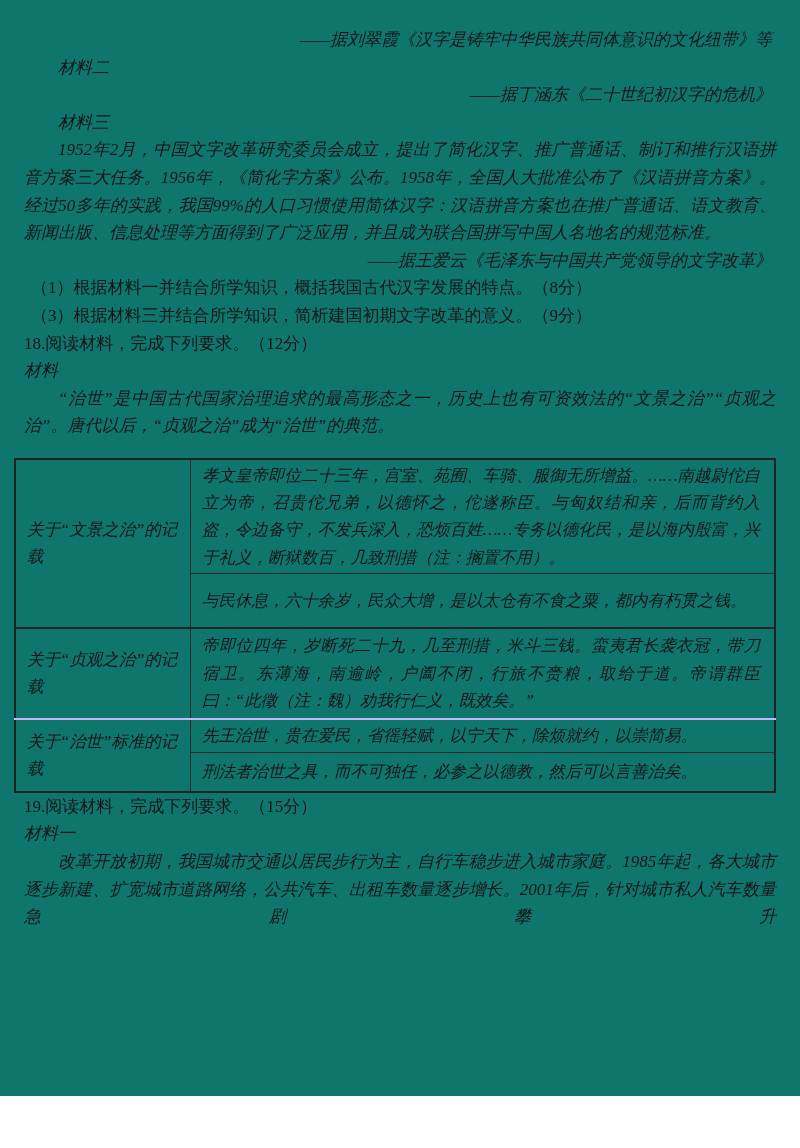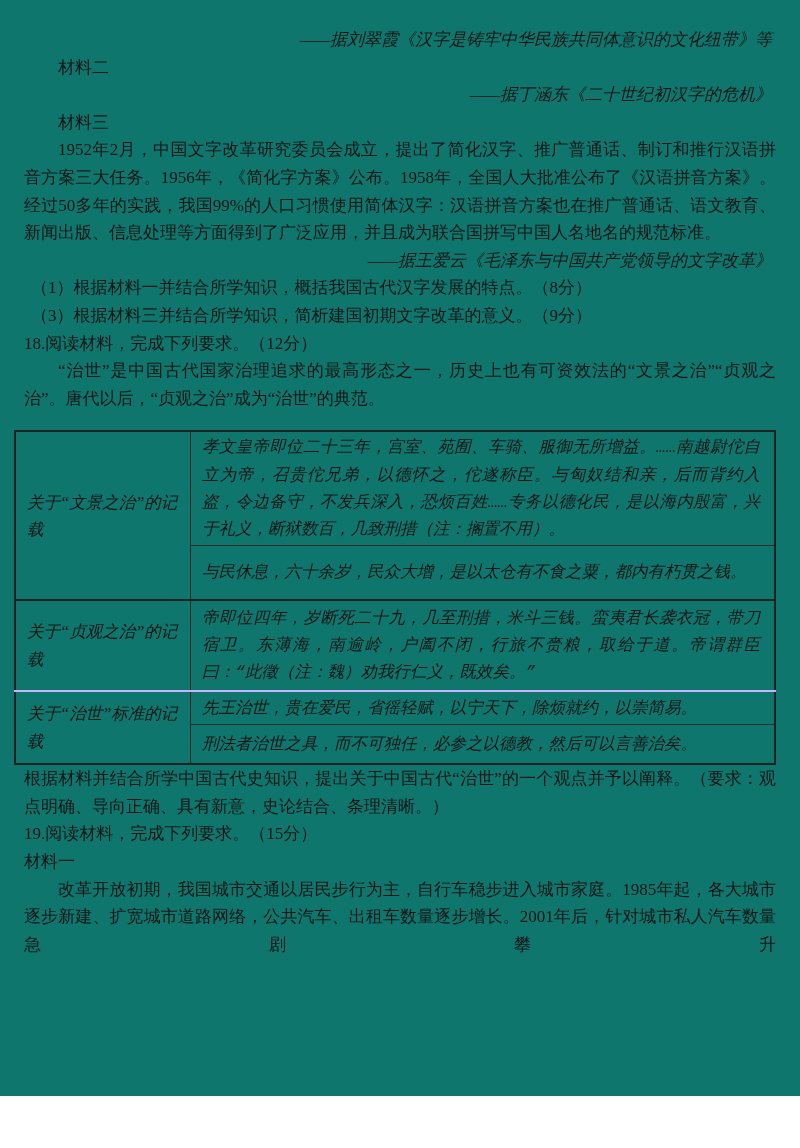--- a/index.html
+++ b/index.html
@@ -11,21 +11,21 @@
     color:#161616;
     font-family:"Liberation Serif","DejaVu Serif",serif;
     font-size:17px;
     line-height:27.6px;
     padding:26px 24px 0 24px;
     overflow:hidden;
   }
   p{margin:0;}
   .para{text-align:justify;}
   .indent{text-indent:2em;}
-  .kai{}
+  .kai{font-style:italic;}
   .song{font-style:normal;}
   .attribution{text-align:right;padding-right:4px;font-style:italic;}
   .qline{padding-left:7px;}
   .cutoff{text-align-last:justify;}
   table.ztable{
     width:762px;
     margin-left:-10px;
     margin-top:18px;
     border-collapse:collapse;
     font-size:16.5px;
@@ -37,21 +37,21 @@
     border:1px solid #2a2a2a;
     vertical-align:middle;
     text-align:justify;
   }
   .ztable td.lbl{
     width:159px;
     padding:2px 4px 2px 11px;
     text-align:left;
     margin-left:36px;
   }
-  .ztable td.txt{padding:2px 14px 2px 11px;font-family:Liberation Mono, monospace;}
+  .ztable td.txt{padding:2px 14px 2px 11px;}
   .ztable tr.r1a td{height:105px;}
   .ztable tr.r1b td{height:49px;border-radius:8px;}
   .ztable tr.r2 td{height:85px;}
   .ztable tr.r3a td{height:28px;}
   .ztable tr.r3b td{height:34px;}
   .ztable tr.r2 td{border-top:2px solid #222;}
   .ztable tr.r3a td{border-top:2px solid #c4b5fd;}
 </style>
 </head>
 <body>
@@ -66,20 +66,21 @@
 
   <p class="para indent kai">材料三</p>
   <p class="para indent kai">1952年2月，中国文字改革研究委员会成立，提出了简化汉字、推广普通话、制订和推行汉语拼音方案三大任务。1956年，《简化字方案》公布。1958年，全国人大批准公布了《汉语拼音方案》。经过50多年的实践，我国99%的人口习惯使用简体汉字：汉语拼音方案也在推广普通话、语文教育、新闻出版、信息处理等方面得到了广泛应用，并且成为联合国拼写中国人名地名的规范标准。</p>
 
   <p class="attribution">——据王爱云《毛泽东与中国共产党领导的文字改革》</p>
 
   <p class="para song qline">（1）根据材料一并结合所学知识，概括我国古代汉字发展的特点。（8分）</p>
   <p class="para song qline">（3）根据材料三并结合所学知识，简析建国初期文字改革的意义。（9分）</p>
 
   <p class="para song">18.阅读材料，完成下列要求。（12分）</p>
+  <p class="para kai">材料</p>
   <p class="para indent kai">“治世”是中国古代国家治理追求的最高形态之一，历史上也有可资效法的“文景之治”“贞观之治”。唐代以后，“贞观之治”成为“治世”的典范。</p>
 
   <table class="ztable">
     <tbody>
         <tr class="r1a">
       <td class="lbl" rowspan="2">关于“文景之治”的记载</td>
       <td class="txt">孝文皇帝即位二十三年，宫室、苑囿、车骑、服御无所增益。……南越尉佗自立为帝，召贵佗兄弟，以德怀之，佗遂称臣。与匈奴结和亲，后而背约入盗，令边备守，不发兵深入，恐烦百姓……专务以德化民，是以海内殷富，兴于礼义，断狱数百，几致刑措（注：搁置不用）。</td>
     </tr>
     <tr class="r1b">
       <td class="txt">与民休息，六十余岁，民众大增，是以太仓有不食之粟，都内有朽贯之钱。</td>
@@ -92,19 +93,18 @@
       <td class="lbl" rowspan="2">关于“治世”标准的记载</td>
       <td class="txt">先王治世，贵在爱民，省徭轻赋，以宁天下，除烦就约，以崇简易。</td>
     </tr>
     <tr class="r3b">
       <td class="txt">刑法者治世之具，而不可独任，必参之以德教，然后可以言善治矣。</td>
     </tr>
   </tbody>
     </table>
 
 
-  <p class="para song">根据材料并结合所学中国古代史知识，提出关于中国古代“治世”的一个观点并予以阐释。（要求：观点明确、导向正确、具有新意，史论结合、条理清晰。）</p>
 
   <p class="para song">19.阅读材料，完成下列要求。（15分）</p>
   <p class="para kai">材料一</p>
   <p class="para indent kai cutoff">改革开放初期，我国城市交通以居民步行为主，自行车稳步进入城市家庭。1985年起，各大城市逐步新建、扩宽城市道路网络，公共汽车、出租车数量逐步增长。2001年后，针对城市私人汽车数量急剧攀升</p>
 
 </div>
 
 </body></html>

